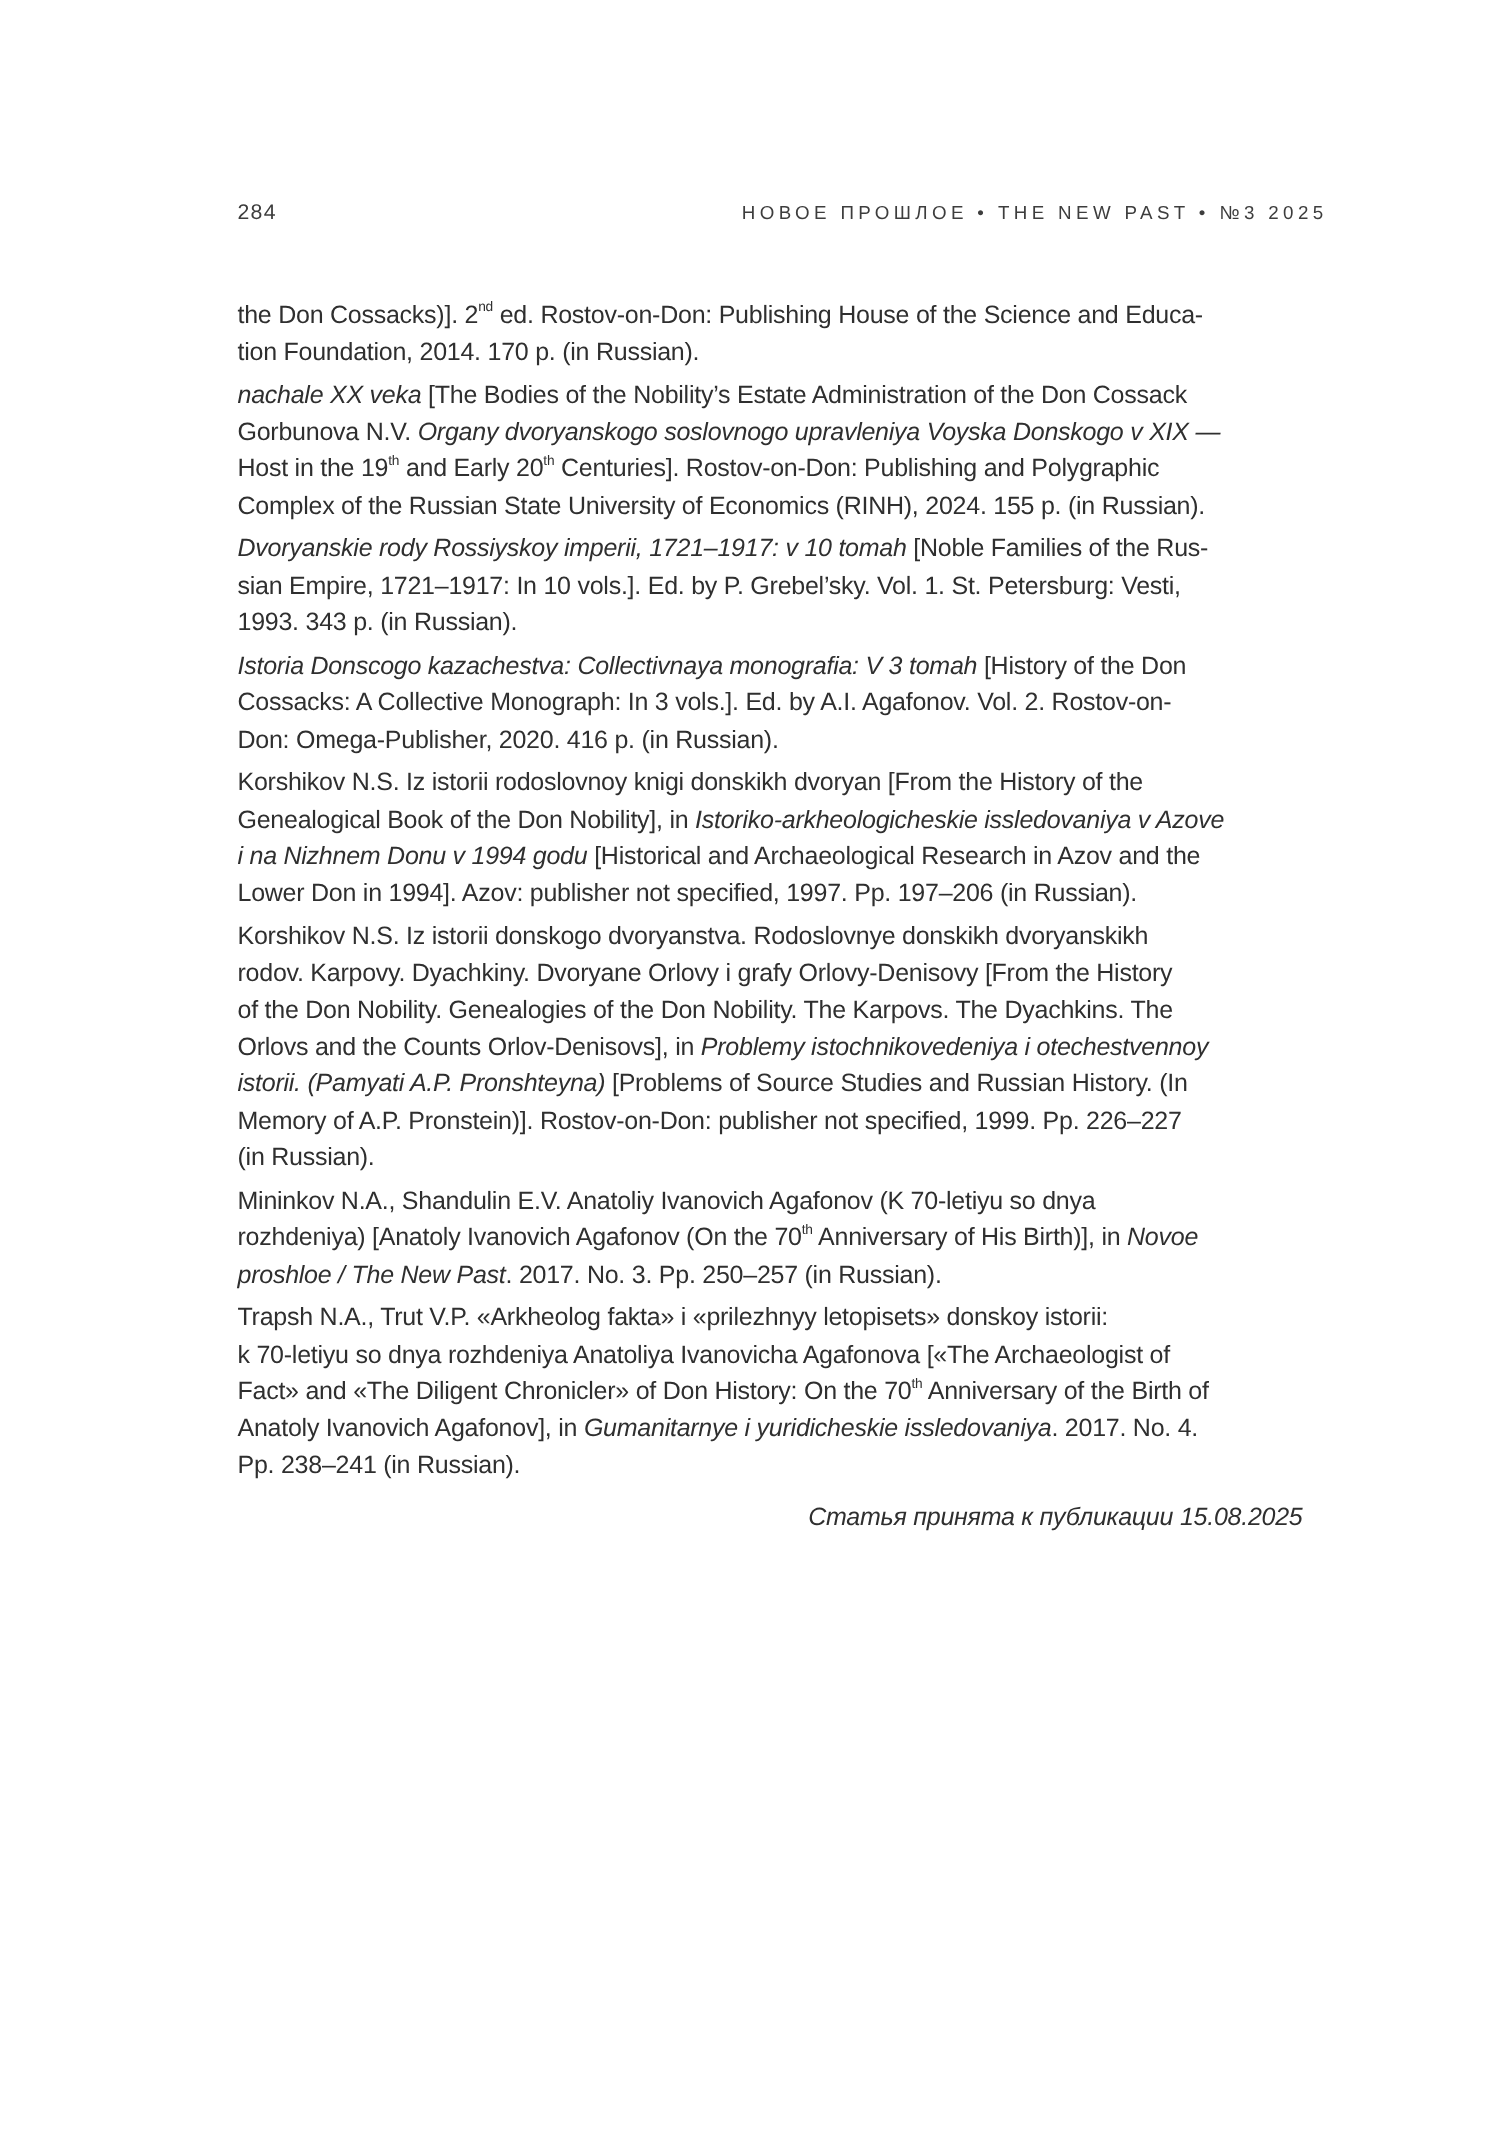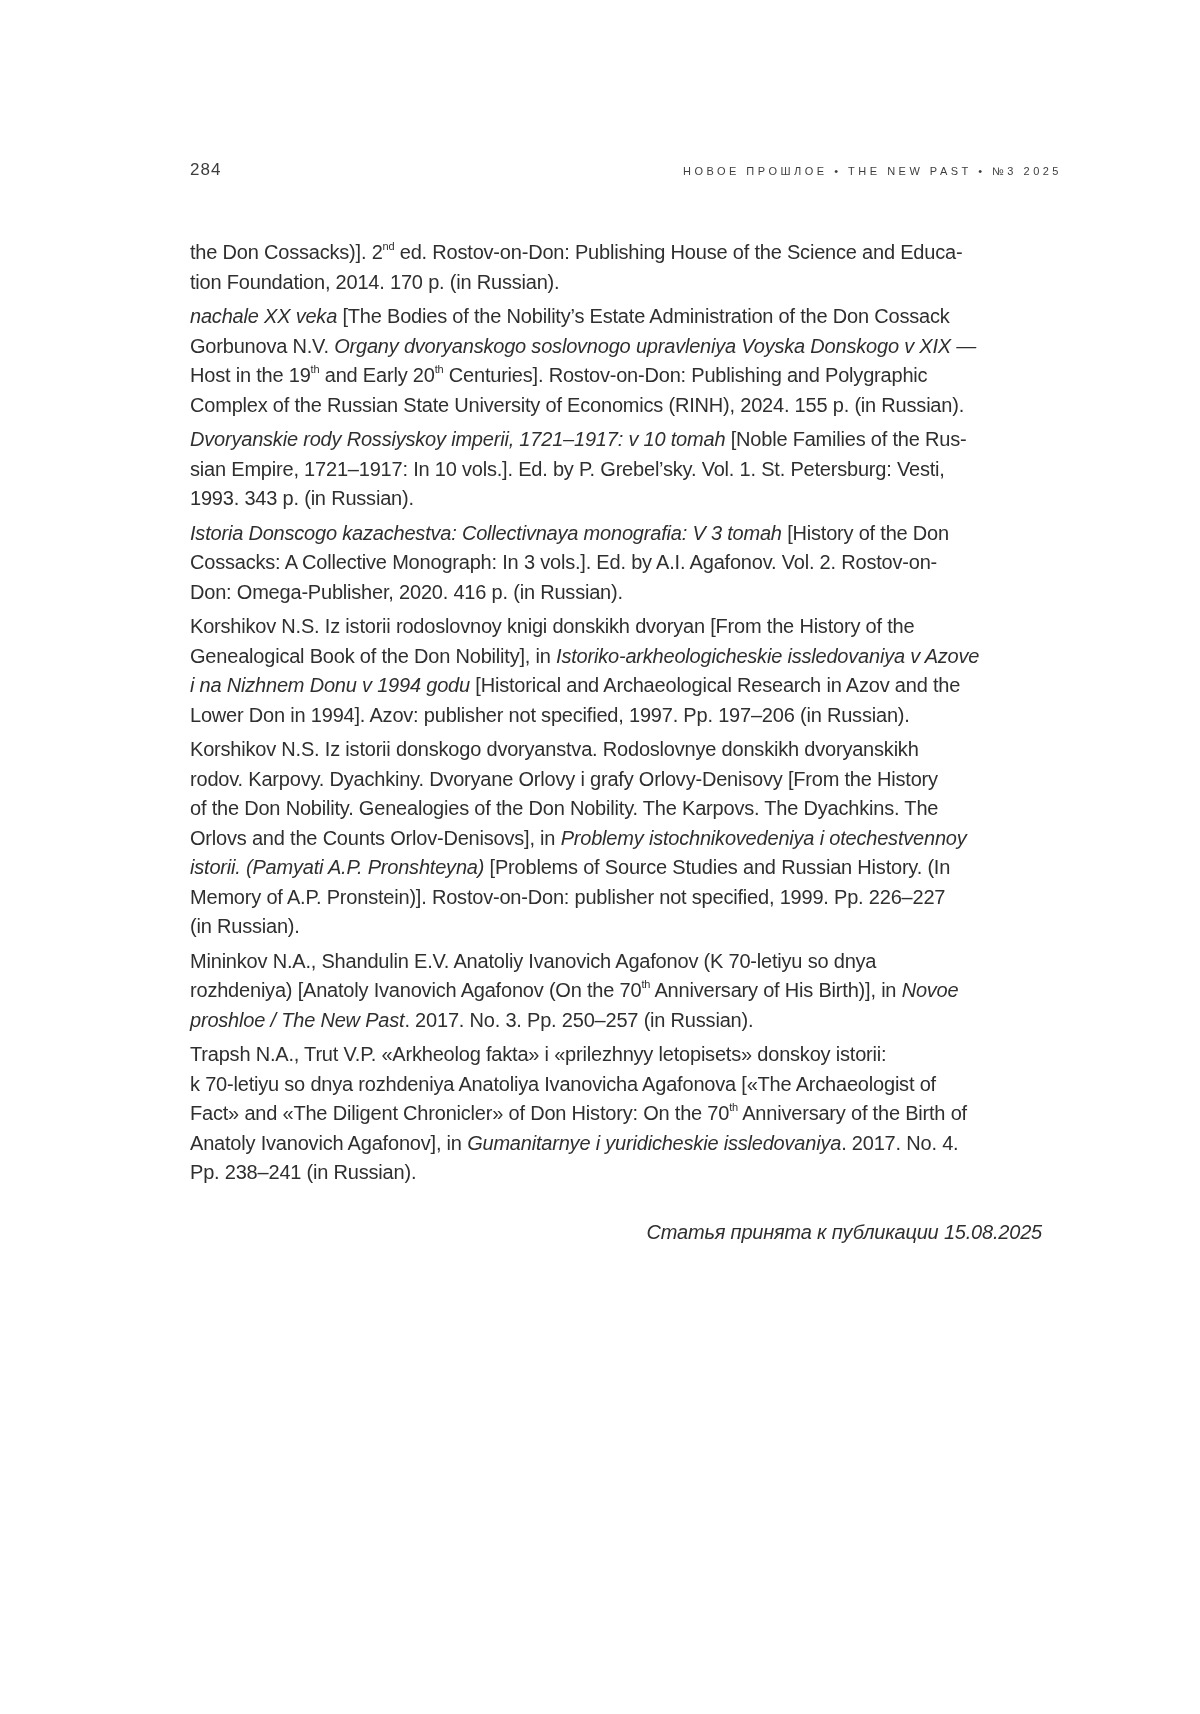--- a/index.html
+++ b/index.html
@@ -23,21 +23,21 @@
     justify-content: space-between;
     align-items: baseline;
     color: #3d3d3d;
   }
   .page-number {
     font-size: 17px;
     font-weight: 400;
     letter-spacing: 1px;
   }
   .journal-line {
-    font-size: 11px;
+    font-size: 15px;
     font-weight: 400;
     letter-spacing: 3.5px;
     white-space: nowrap;
   }
   .content {
     position: absolute;
     top: 238px;
     left: 190px;
     width: 852px;
     font-size: 20px;
@@ -49,21 +49,21 @@
   .line { white-space: nowrap; }
   .it { font-style: italic; }
   .content sup {
     font-size: 11px;
     line-height: 0;
     position: relative;
     top: -1px;
     vertical-align: super;
   }
   .acceptance {
-    margin-top: 30px;
+    margin-top: 12px;
     text-align: right;
     font-style: italic;
   }
 </style>
 </head>
 <body>
 
 <div class="page">
 
   <div class="running-header">

